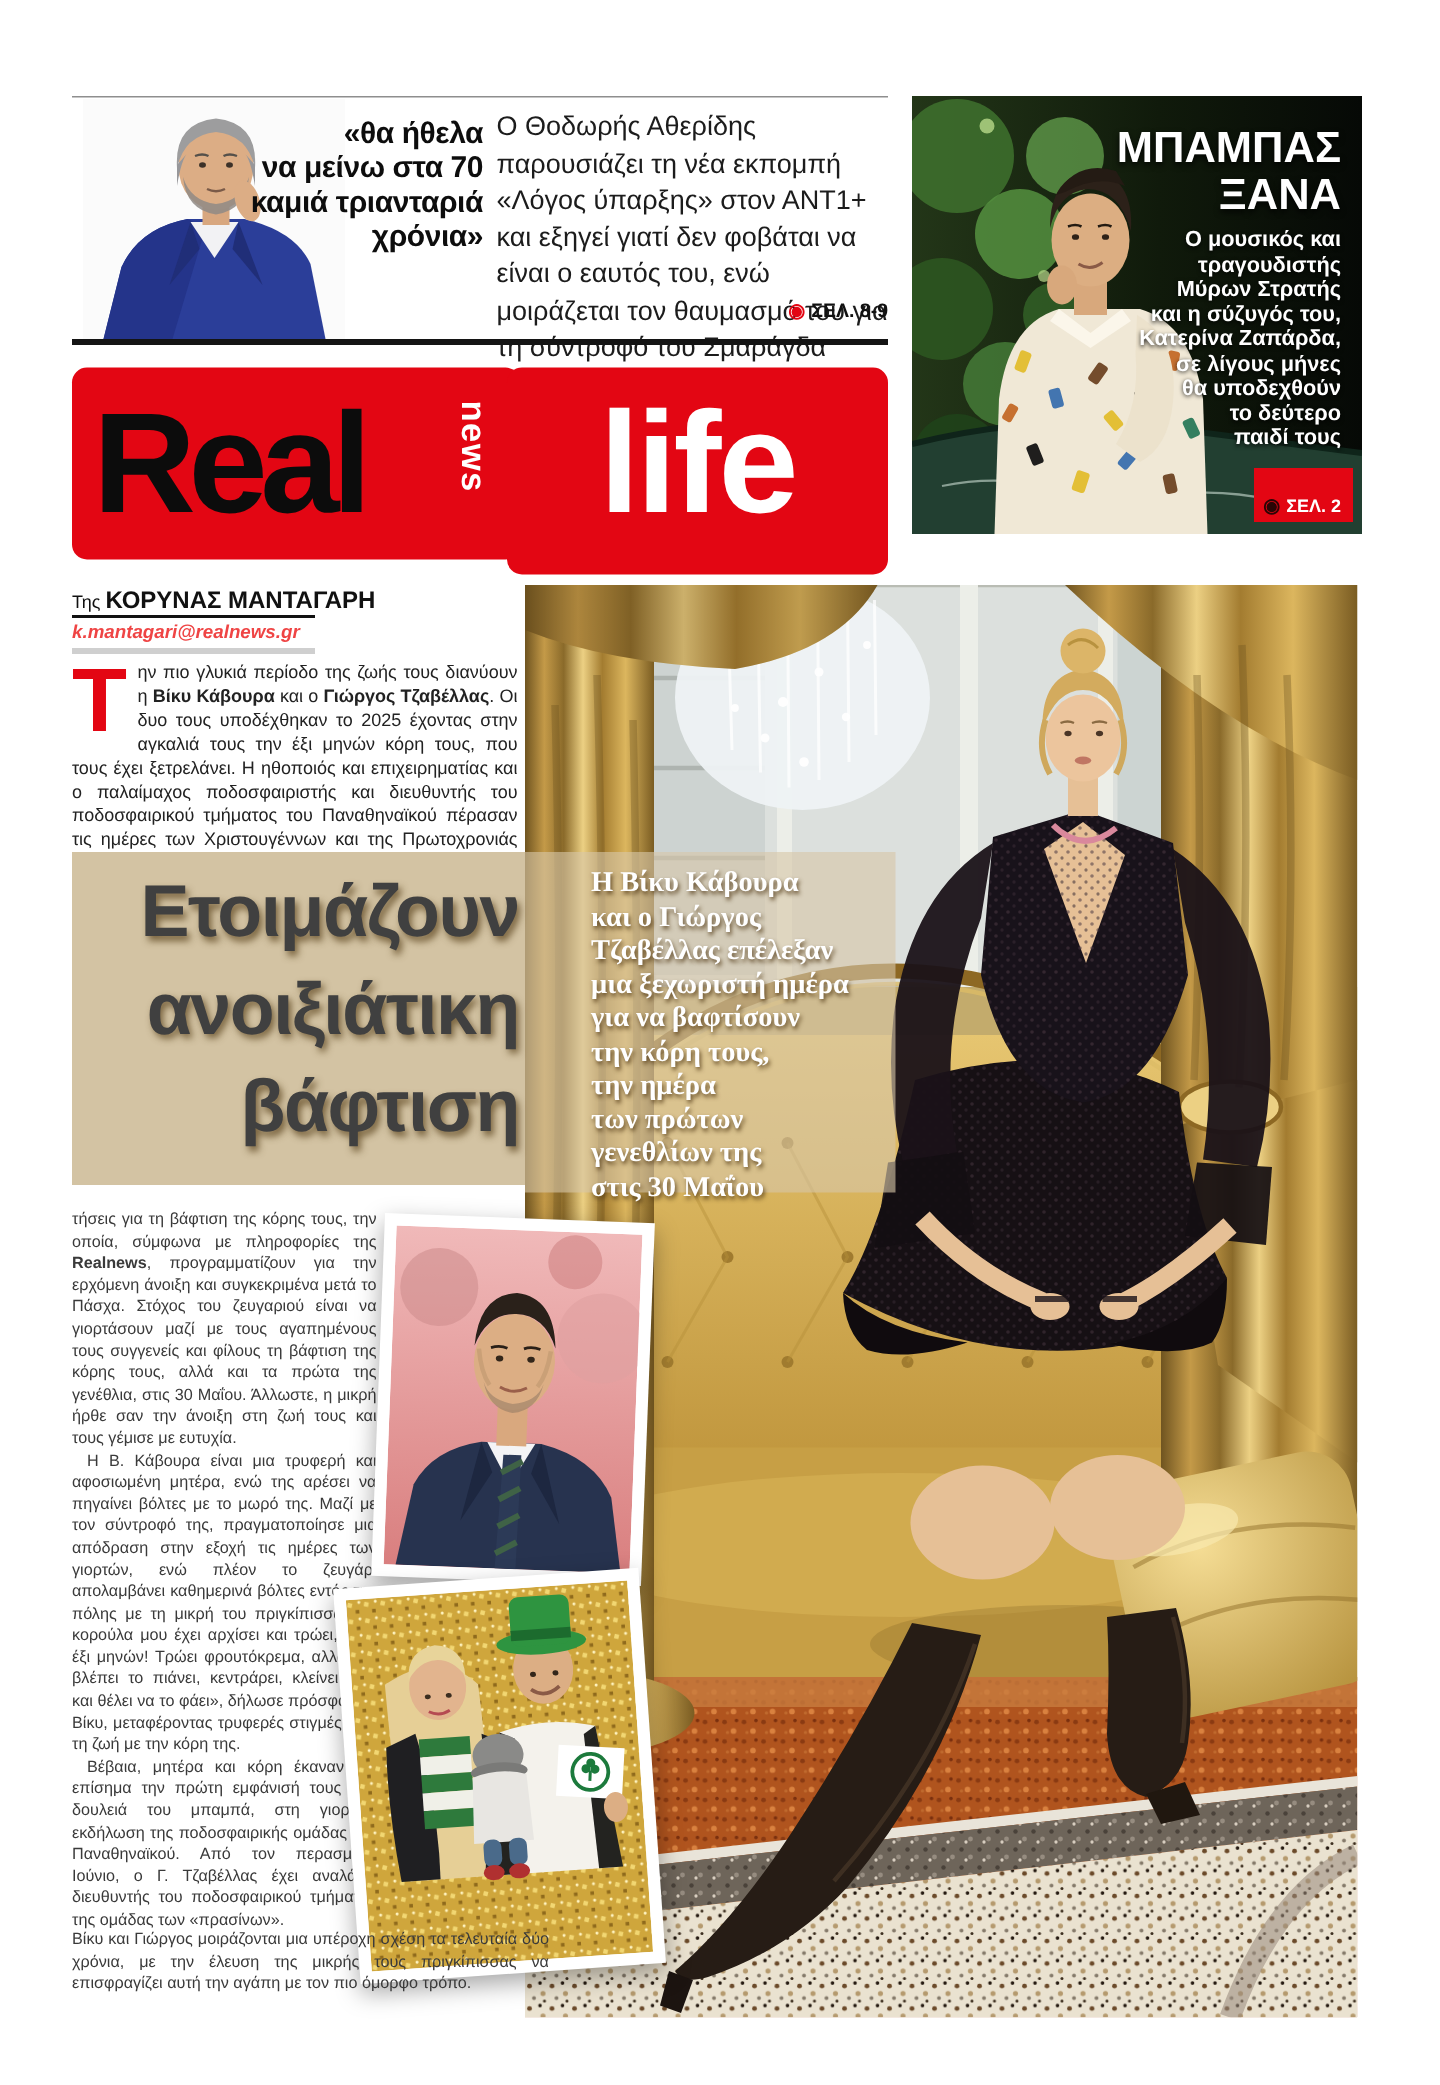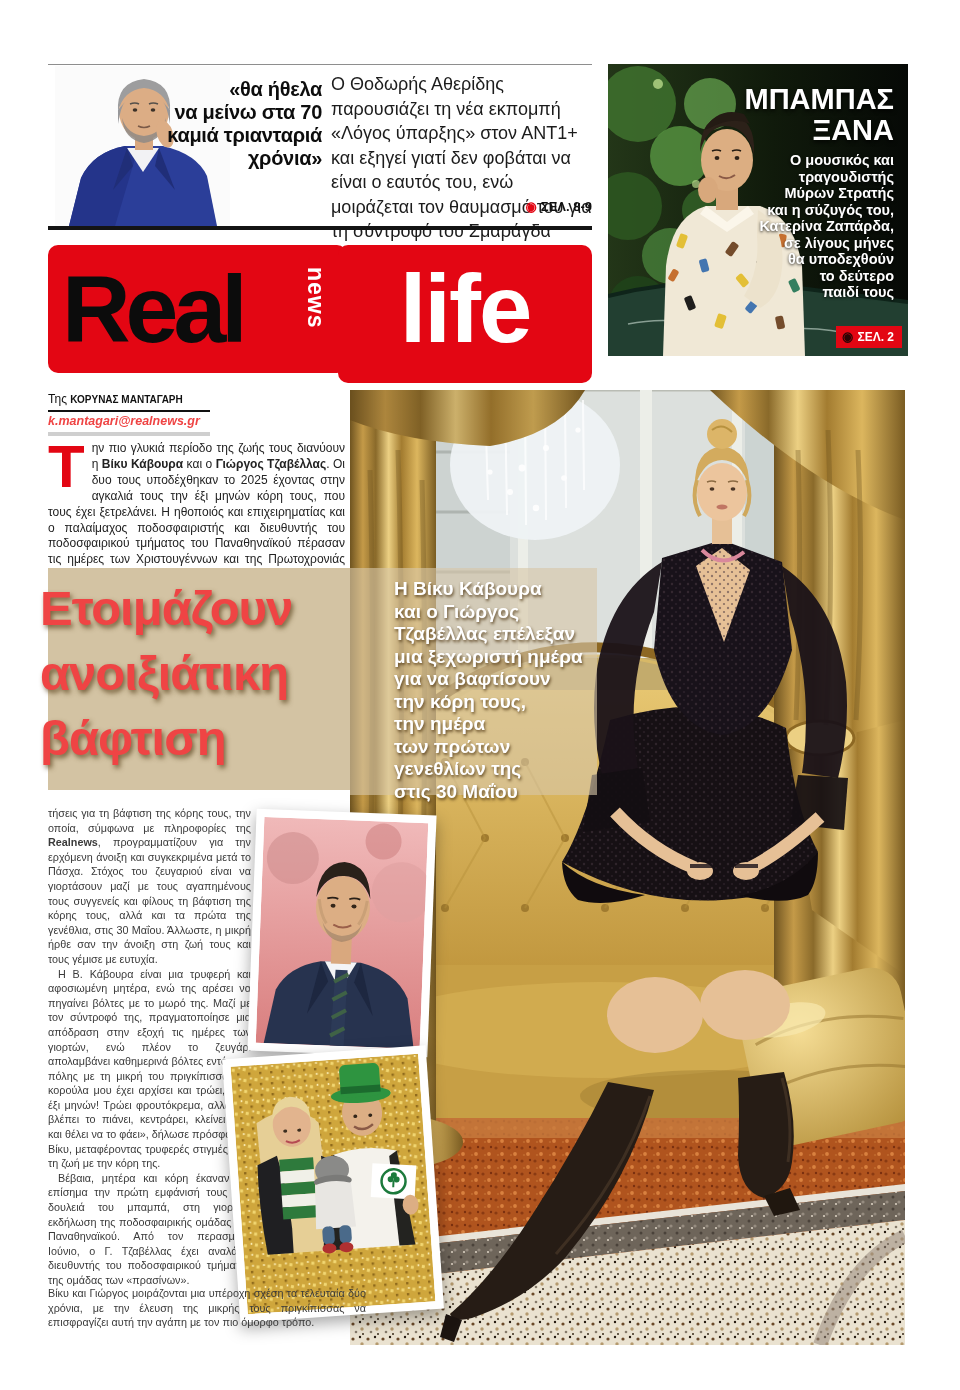--- a/index.html
+++ b/index.html
@@ -12,45 +12,45 @@
   .mh-photo{left:55px;top:66px;width:175px;height:160px;overflow:hidden;}
   .mh-quote{left:150px;top:78px;width:172px;text-align:right;font-size:20px;line-height:23px;font-weight:700;color:#0d0d0d;white-space:pre-line;letter-spacing:-0.3px;}
   .mh-teaser{left:331px;top:72px;width:262px;font-size:18px;line-height:24.5px;color:#1c1c1c;}
   .mh-pageref{left:430px;top:199px;width:162px;text-align:right;font-size:13px;font-weight:700;color:#111;}
   .ref-dot{color:#e30613;font-size:13px;margin-right:4px;}
 
   
   .rt-box{left:608px;top:64px;width:300px;height:292px;overflow:hidden;}
   .rt-title{right:14px;top:20px;text-align:right;color:#fff;font-size:29px;line-height:31px;font-weight:700;white-space:pre-line;text-shadow:0 2px 4px rgba(0,0,0,.85);}
   .rt-body{right:14px;top:88px;text-align:right;color:#fff;font-size:14.5px;line-height:16.5px;font-weight:700;white-space:pre-line;text-shadow:0 1px 3px rgba(0,0,0,.85);}
-  .rt-badge{right:6px;bottom:8px;background:#e30613;color:#fff;font-size:12px;font-weight:700;padding:3px 8px 4px 6px;}
+  .rt-badge{right:6px;bottom:8px;background:#e30613;color:#fff;font-size:12px;font-weight:700;padding:17px 8px 4px 6px;}
   .rt-badge .ref-dot{color:#2a0505;}
 
   
   .logo1{left:48px;top:245px;width:283px;height:128px;background:#e30613;border-radius:10px;padding-left:16px;}
   .logo2{left:338px;top:245px;width:254px;height:138px;background:#e30613;border-radius:10px;display:flex;align-items:center;justify-content:center;}
   .logo-real{left:14px;top:8px;font-size:95px;font-weight:700;letter-spacing:-5px;color:#0c0c0c;line-height:112px;}
   .logo-news{right:20px;top:22px;writing-mode:vertical-rl;color:#fff;font-size:23px;font-weight:700;letter-spacing:1px;line-height:1;}
   .logo-life{color:#fff;font-size:96px;font-weight:700;letter-spacing:-2px;margin-top:-10px;}
 
   
   .byline{left:48px;top:392px;font-size:12px;color:#111;}
-  .byline b{font-size:10px;}
+  .byline b{font-size:16px;}
   .by-rule1{left:48px;top:410px;width:162px;height:2px;background:#111;}
   .by-email{left:48px;top:414px;font-size:12.5px;font-weight:700;color:#ef4444;font-style:italic;}
   .by-rule2{left:48px;top:432px;width:162px;height:4px;background:#cfcfcf;}
 
   
   .main-photo{left:350px;top:390px;width:555px;height:955px;overflow:hidden;z-index:1;}
   .cap-overlay{left:350px;top:568px;width:247px;height:227px;background:rgba(215,199,168,.62);z-index:2;}
-  .caption{left:394px;top:578px;width:200px;color:#fff;font-family:Liberation Sans, sans-serif;font-weight:700;font-size:19px;line-height:22.5px;white-space:pre-line;text-shadow:1px 2px 3px rgba(80,55,20,.85);z-index:3;}
+  .caption{left:394px;top:578px;width:200px;color:#fff;font-family:Liberation Serif, serif;font-weight:700;font-size:19px;line-height:22.5px;white-space:pre-line;text-shadow:1px 2px 3px rgba(80,55,20,.85);z-index:3;}
 
   
   .hl-band{left:48px;top:568px;width:302px;height:222px;background:#d3c3a3;z-index:2;}
-  .headline{left:40px;top:576px;width:306px;color:#ef4444;font-size:49px;line-height:65px;font-weight:700;letter-spacing:-1px;white-space:pre-line;text-shadow:2px 3px 5px rgba(105,82,45,.85);z-index:3;}
+  .headline{left:40px;top:576px;width:306px;text-align:right;color:#404040;font-size:49px;line-height:65px;font-weight:700;letter-spacing:-1px;white-space:pre-line;text-shadow:2px 3px 5px rgba(105,82,45,.85);z-index:3;}
 
   
   .intro{left:48px;top:441px;width:297px;font-size:12px;line-height:15.9px;text-align:justify;color:#222;}
   .dropcap{float:left;color:#e30613;font-size:60px;line-height:48px;font-weight:700;margin:2px 7px 0 0;}
   .bodycol{left:48px;top:806px;width:203px;font-size:10.8px;line-height:14.6px;text-align:justify;color:#3a3a3a;z-index:4;}
   .bodycol p{margin:0;}
   .bodycol p.ind{text-indent:10px;}
   .bodywide{left:48px;top:1286px;width:318px;font-size:10.8px;line-height:14.6px;text-align:justify;color:#3a3a3a;z-index:6;}
 
   

